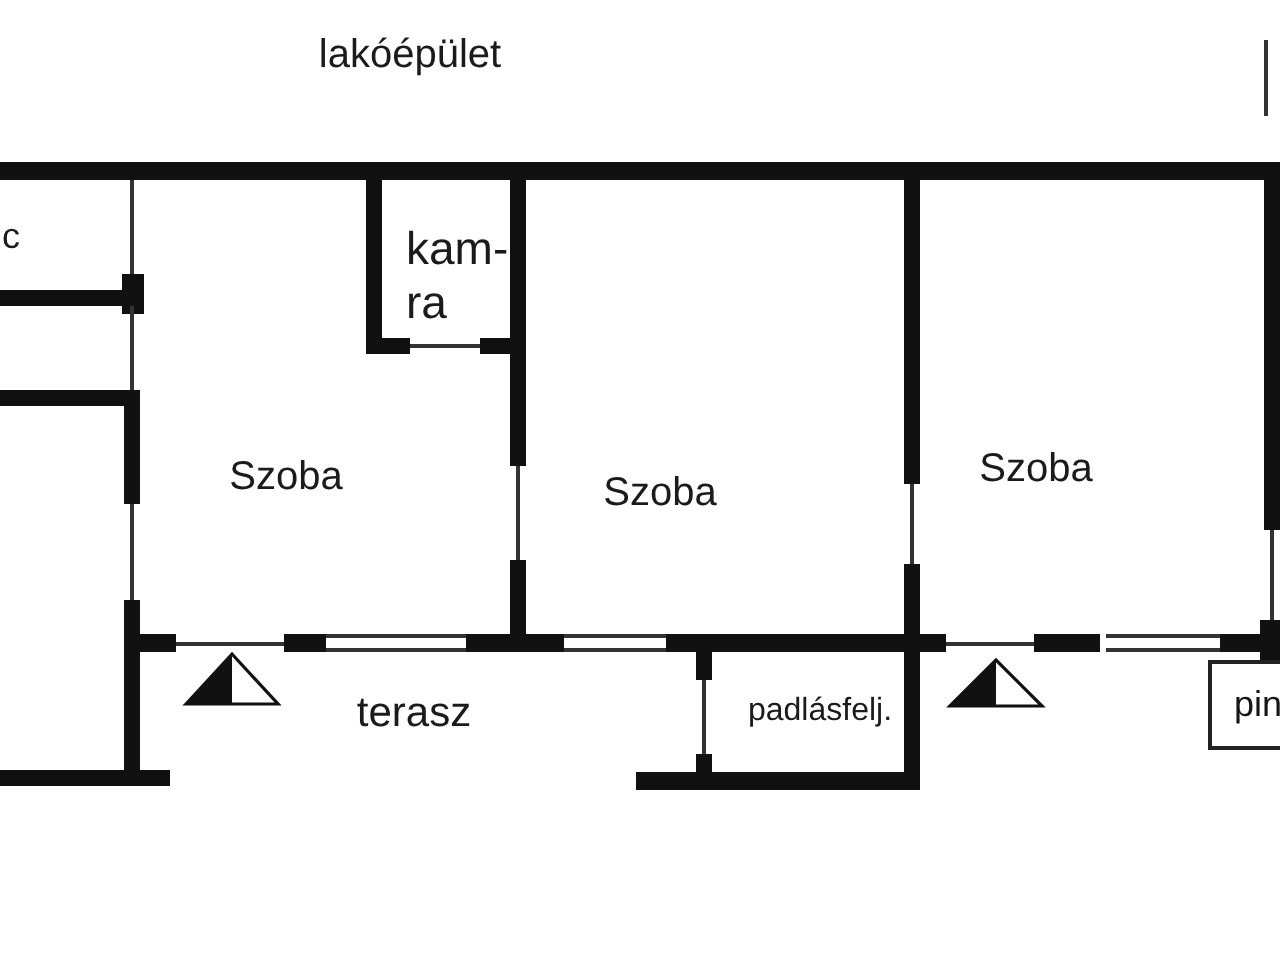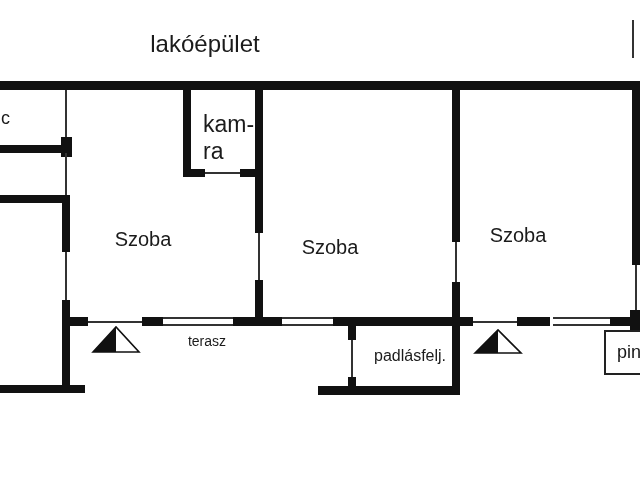--- a/index.html
+++ b/index.html
@@ -79,34 +79,34 @@
 
   <svg class="tri" style="left:90px;top:324px" width="52" height="32" viewBox="0 0 52 32">
     <polygon points="3,28 26,3 49,28" fill="#ffffff" stroke="#111" stroke-width="1.6"></polygon>
     <polygon points="3,28 26,3 26,28" fill="#111"></polygon>
   </svg>
   <svg class="tri" style="left:472px;top:327px" width="52" height="30" viewBox="0 0 52 30">
     <polygon points="3,26 26,3 49,26" fill="#ffffff" stroke="#111" stroke-width="1.6"></polygon>
     <polygon points="3,26 26,3 26,26" fill="#111"></polygon>
   </svg>
 
-  <div class="lbl ctr" style="left:205px;top:44px;font-size:24px">lakóépület</div>
+  <div class="lbl ctr" style="left:205px;top:28px;font-size:20px">lakóépület</div>
 
   <div class="lbl" style="left:1px;top:108px;font-size:18px">c</div>
 
   <div class="lbl" style="left:203px;top:111px;font-size:23px;line-height:27px">
     <div>kam-</div>
     <div>ra</div>
   </div>
 
   <div class="lbl ctr" style="left:143px;top:239px;font-size:20px">Szoba</div>
   <div class="lbl ctr" style="left:330px;top:247px;font-size:20px">Szoba</div>
   <div class="lbl ctr" style="left:518px;top:235px;font-size:20px">Szoba</div>
 
-  <div class="lbl ctr" style="left:207px;top:341px;font-size:14px">terasz</div>
+  <div class="lbl ctr" style="left:207px;top:357px;font-size:21px">terasz</div>
 
   <div class="lbl ctr" style="left:410px;top:356px;font-size:16px">padlásfelj.</div>
 
   <div class="annex">
     <span>pin</span>
   </div>
 
 </div>
 
 </body></html>

